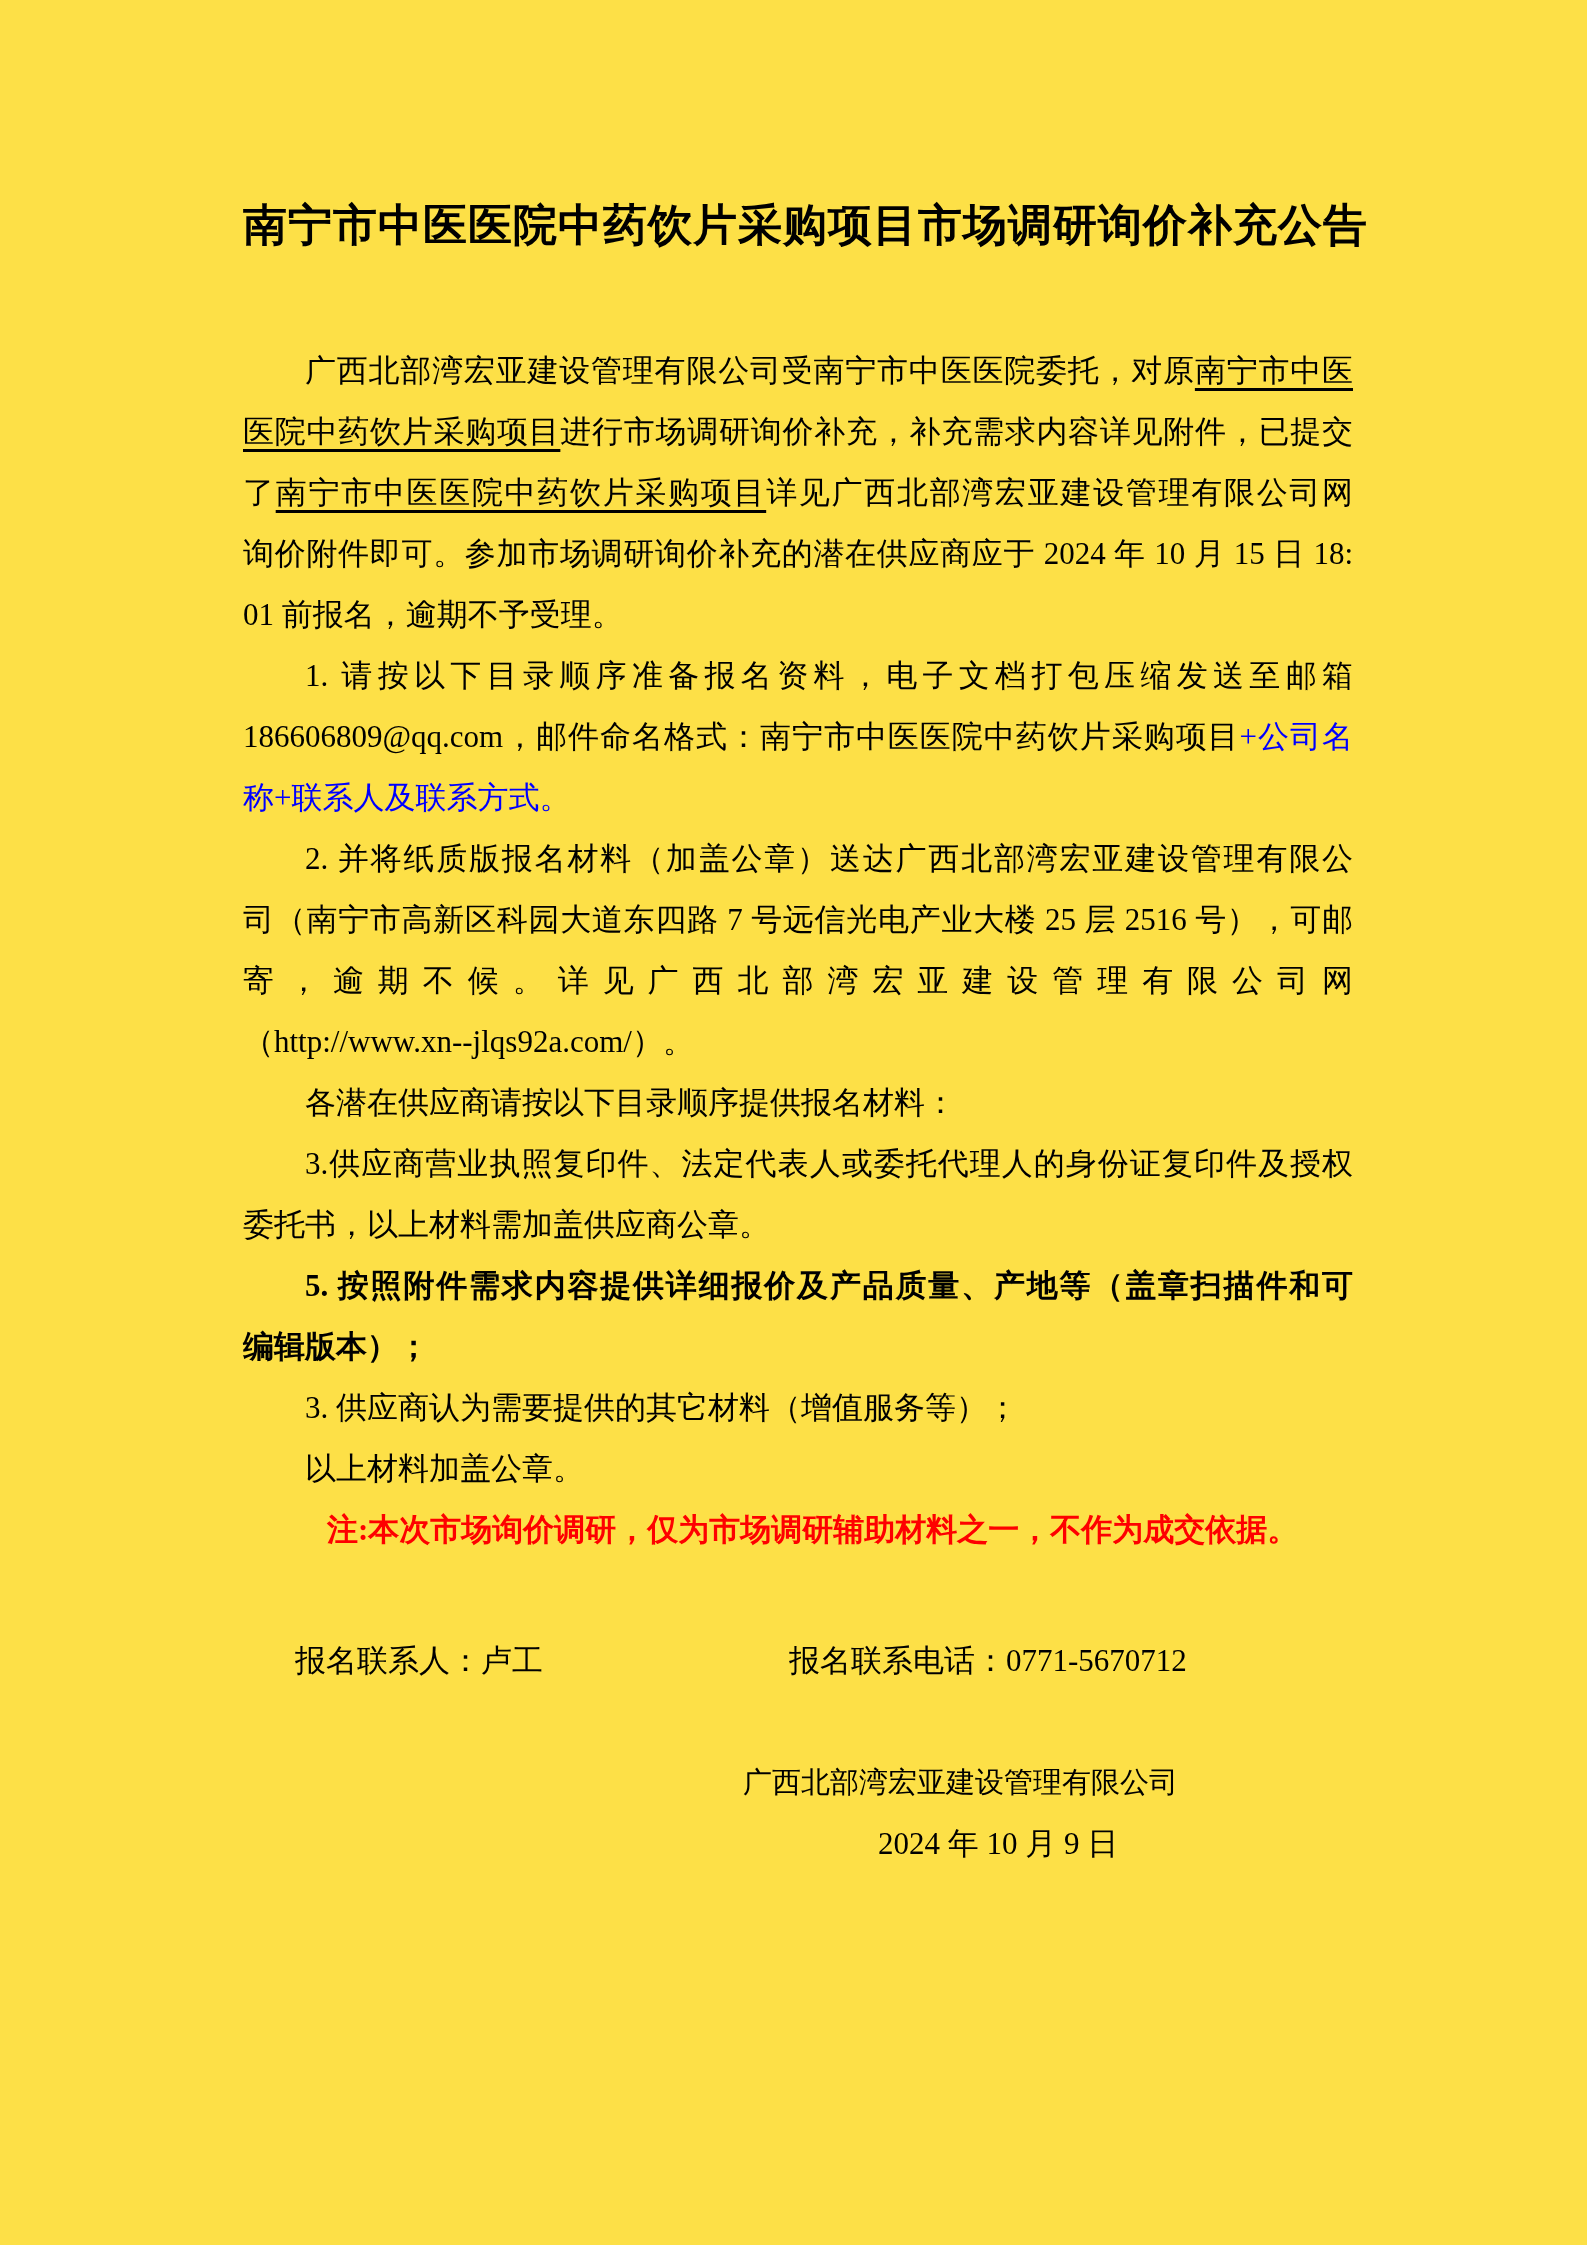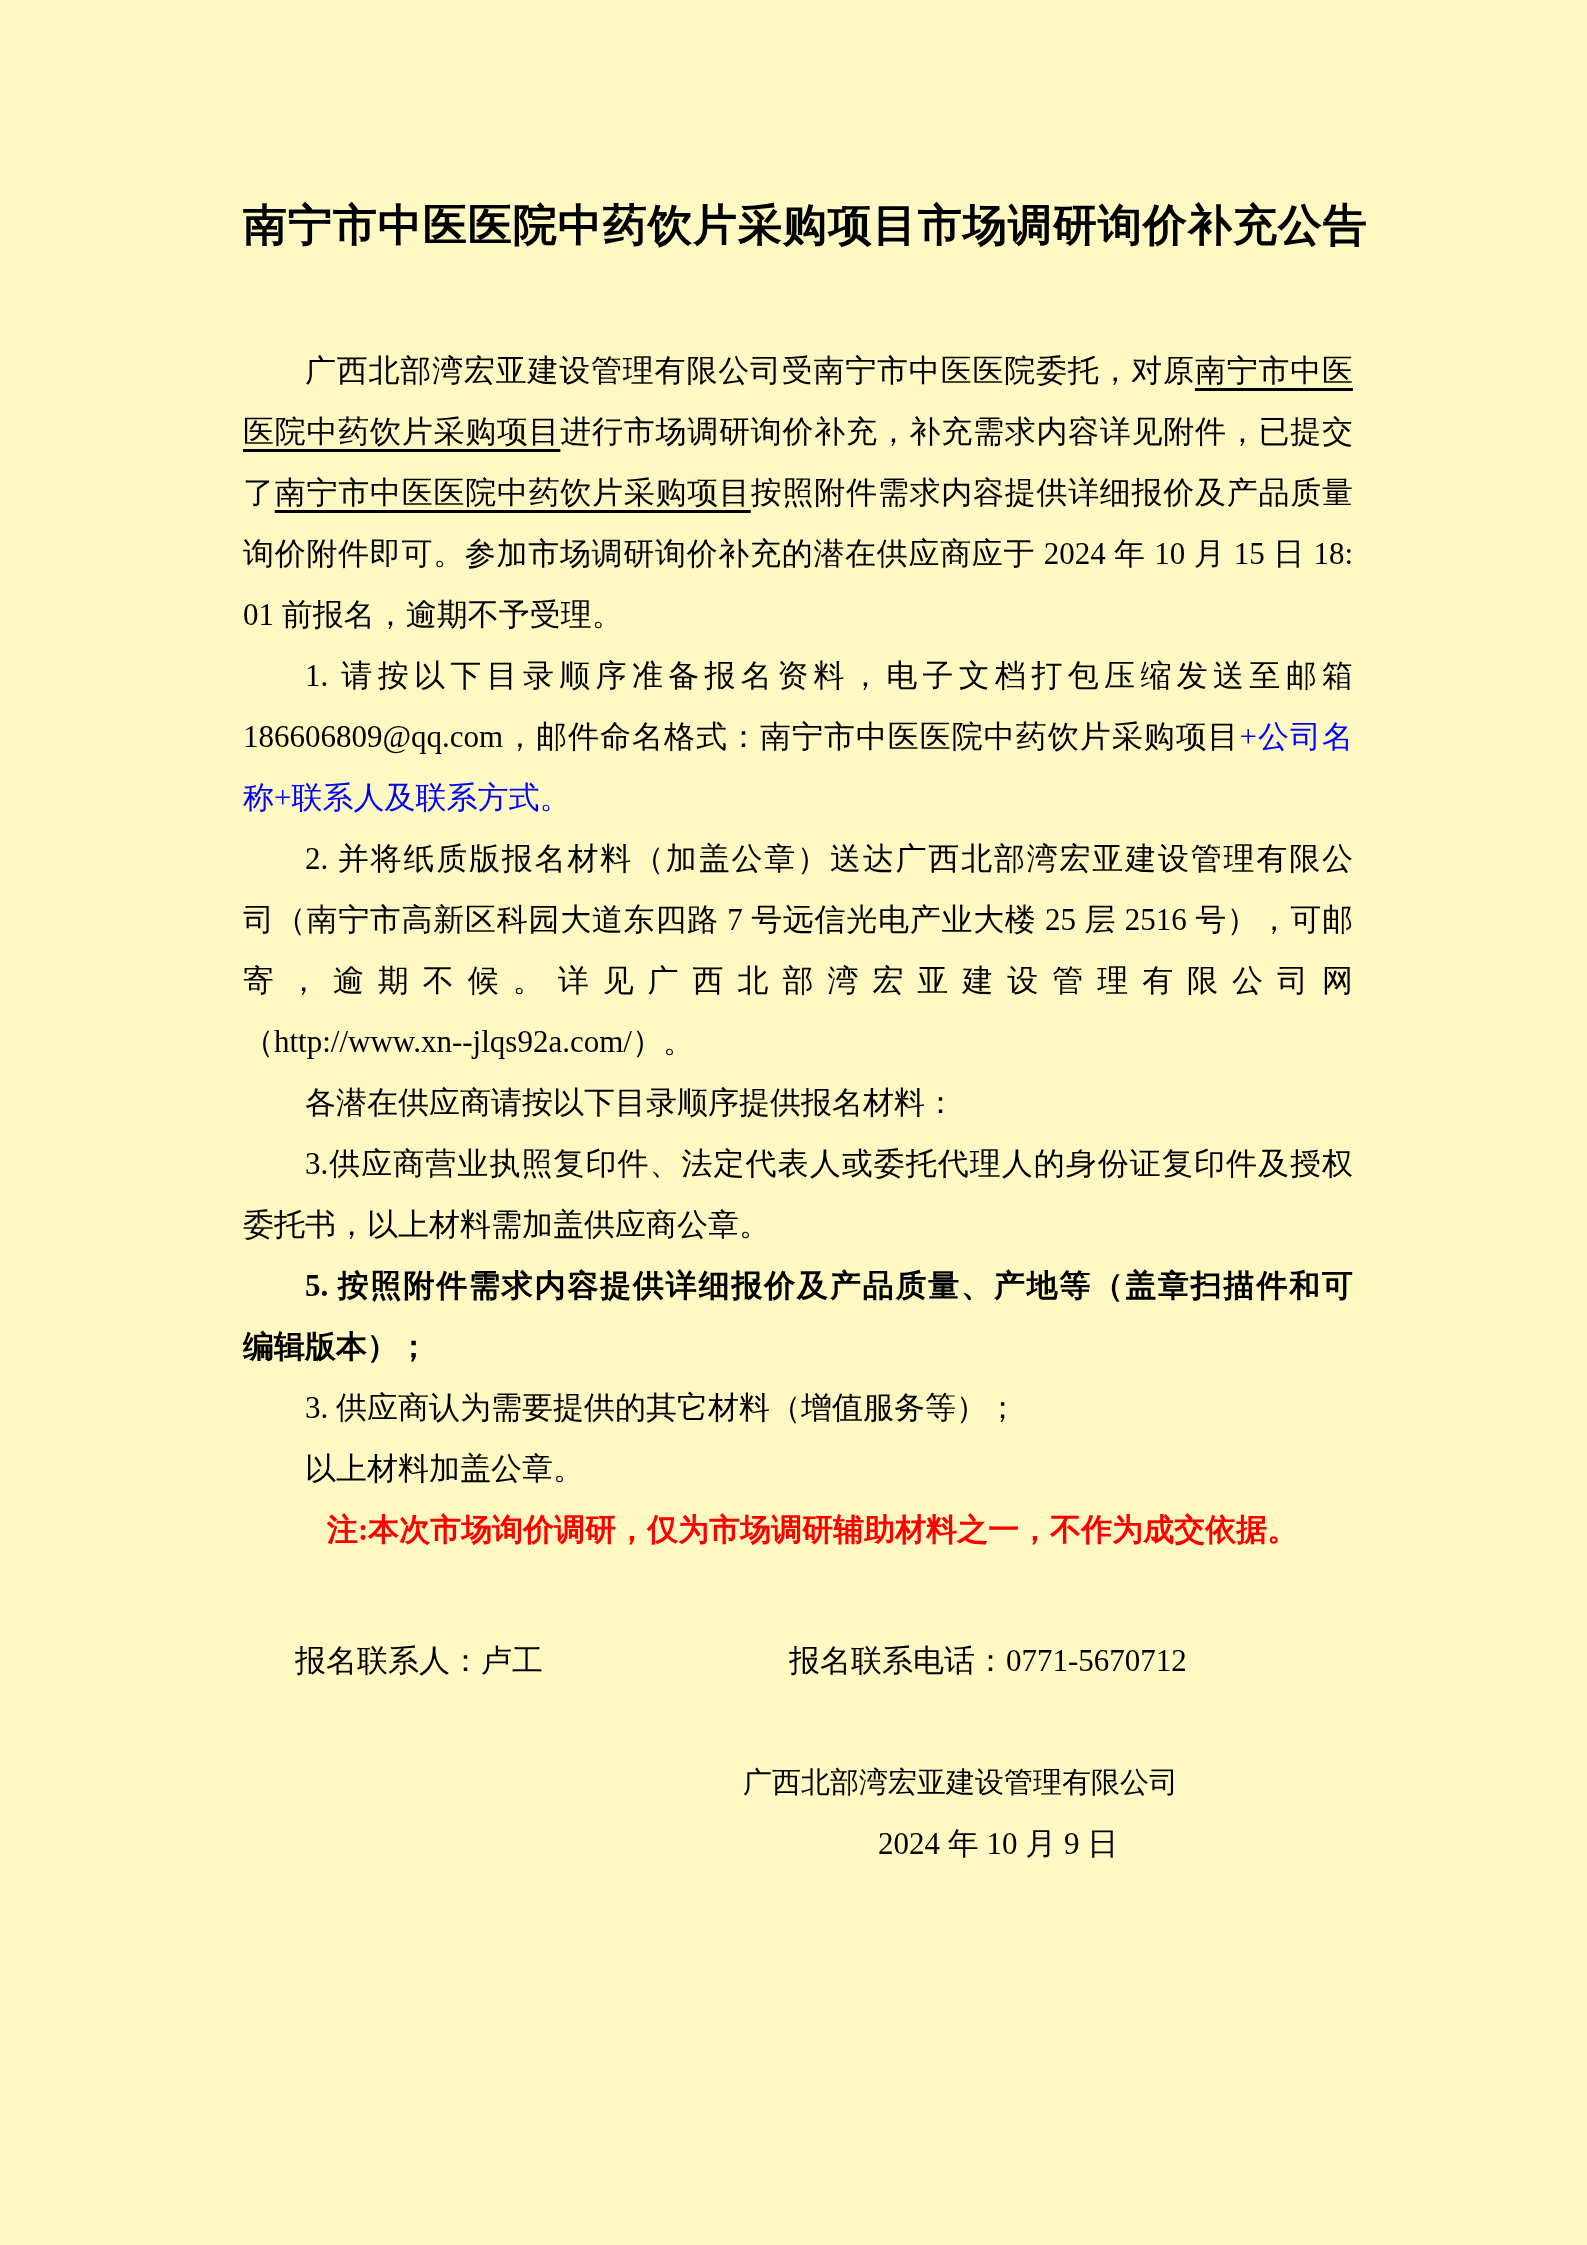--- a/index.html
+++ b/index.html
@@ -5,21 +5,21 @@
   html, body { margin: 0; padding: 0; }
   body {
     width: 1587px; height: 2245px;
     background: #ffffff;
     color: #000000;
     font-family: "Liberation Serif", "DejaVu Serif", serif;
   }
   .page {
     position: relative;
     width: 1587px; height: 2245px;
-    background: #fef9c3;
+    background: #fde047;
     overflow: hidden;
   }
   .title {
     position: absolute;
     top: 196px; left: 243px; width: 1110px;
     margin: 0;
     text-align: center;
     font-size: 44px;
     font-weight: bold;
     letter-spacing: 1px;
@@ -64,21 +64,21 @@
 </head>
 <body>
 
 <div class="page">
 
   <h1 class="title">南宁市中医医院中药饮片采购项目市场调研询价补充公告</h1>
 
   <div class="body-lines">
       <div class="line fill indent"><span>广西北部湾宏亚建设管理有限公司受南宁市中医医院委托，对原</span><span class="u">南宁市中医</span></div>
       <div class="line fill"><span class="u">医院中药饮片采购项目</span><span>进行市场调研询价补充，补充需求内容详见附件，已提交</span></div>
-      <div class="line fill"><span>了</span><span class="u">南宁市中医医院中药饮片采购项目</span><span>按照附件需求内容提供详细报价及产品质量</span></div>
+      <div class="line fill"><span>了</span><span class="u">南宁市中医医院中药饮片采购项目</span><span>详见广西北部湾宏亚建设管理有限公司网</span></div>
       <div class="line fill"><span>询价附件即可。参加市场调研询价补充的潜在供应商应于 2024 年 10 月 15 日 18:</span></div>
       <div class="line"><span>01 前报名，逾期不予受理。</span></div>
       <div class="line fill indent"><span>1. 请按以下目录顺序准备报名资料，电子文档打包压缩发送至邮箱</span></div>
       <div class="line fill"><span>186606809@qq.com，邮件命名格式：南宁市中医医院中药饮片采购项目</span><span class="blue" style="color: rgb(0, 0, 255);">+公司名</span></div>
       <div class="line"><span class="blue" style="color: rgb(0, 0, 255);">称+联系人及联系方式。</span></div>
       <div class="line fill indent"><span>2. 并将纸质版报名材料（加盖公章）送达广西北部湾宏亚建设管理有限公</span></div>
       <div class="line fill"><span>司（南宁市高新区科园大道东四路 7 号远信光电产业大楼 25 层 2516 号），可邮</span></div>
       <div class="line fill"><span>寄，逾期不候。详见广西北部湾宏亚建设管理有限公司网</span></div>
       <div class="line"><span>（http://www.xn--jlqs92a.com/）。</span></div>
       <div class="line indent"><span>各潜在供应商请按以下目录顺序提供报名材料：</span></div>

